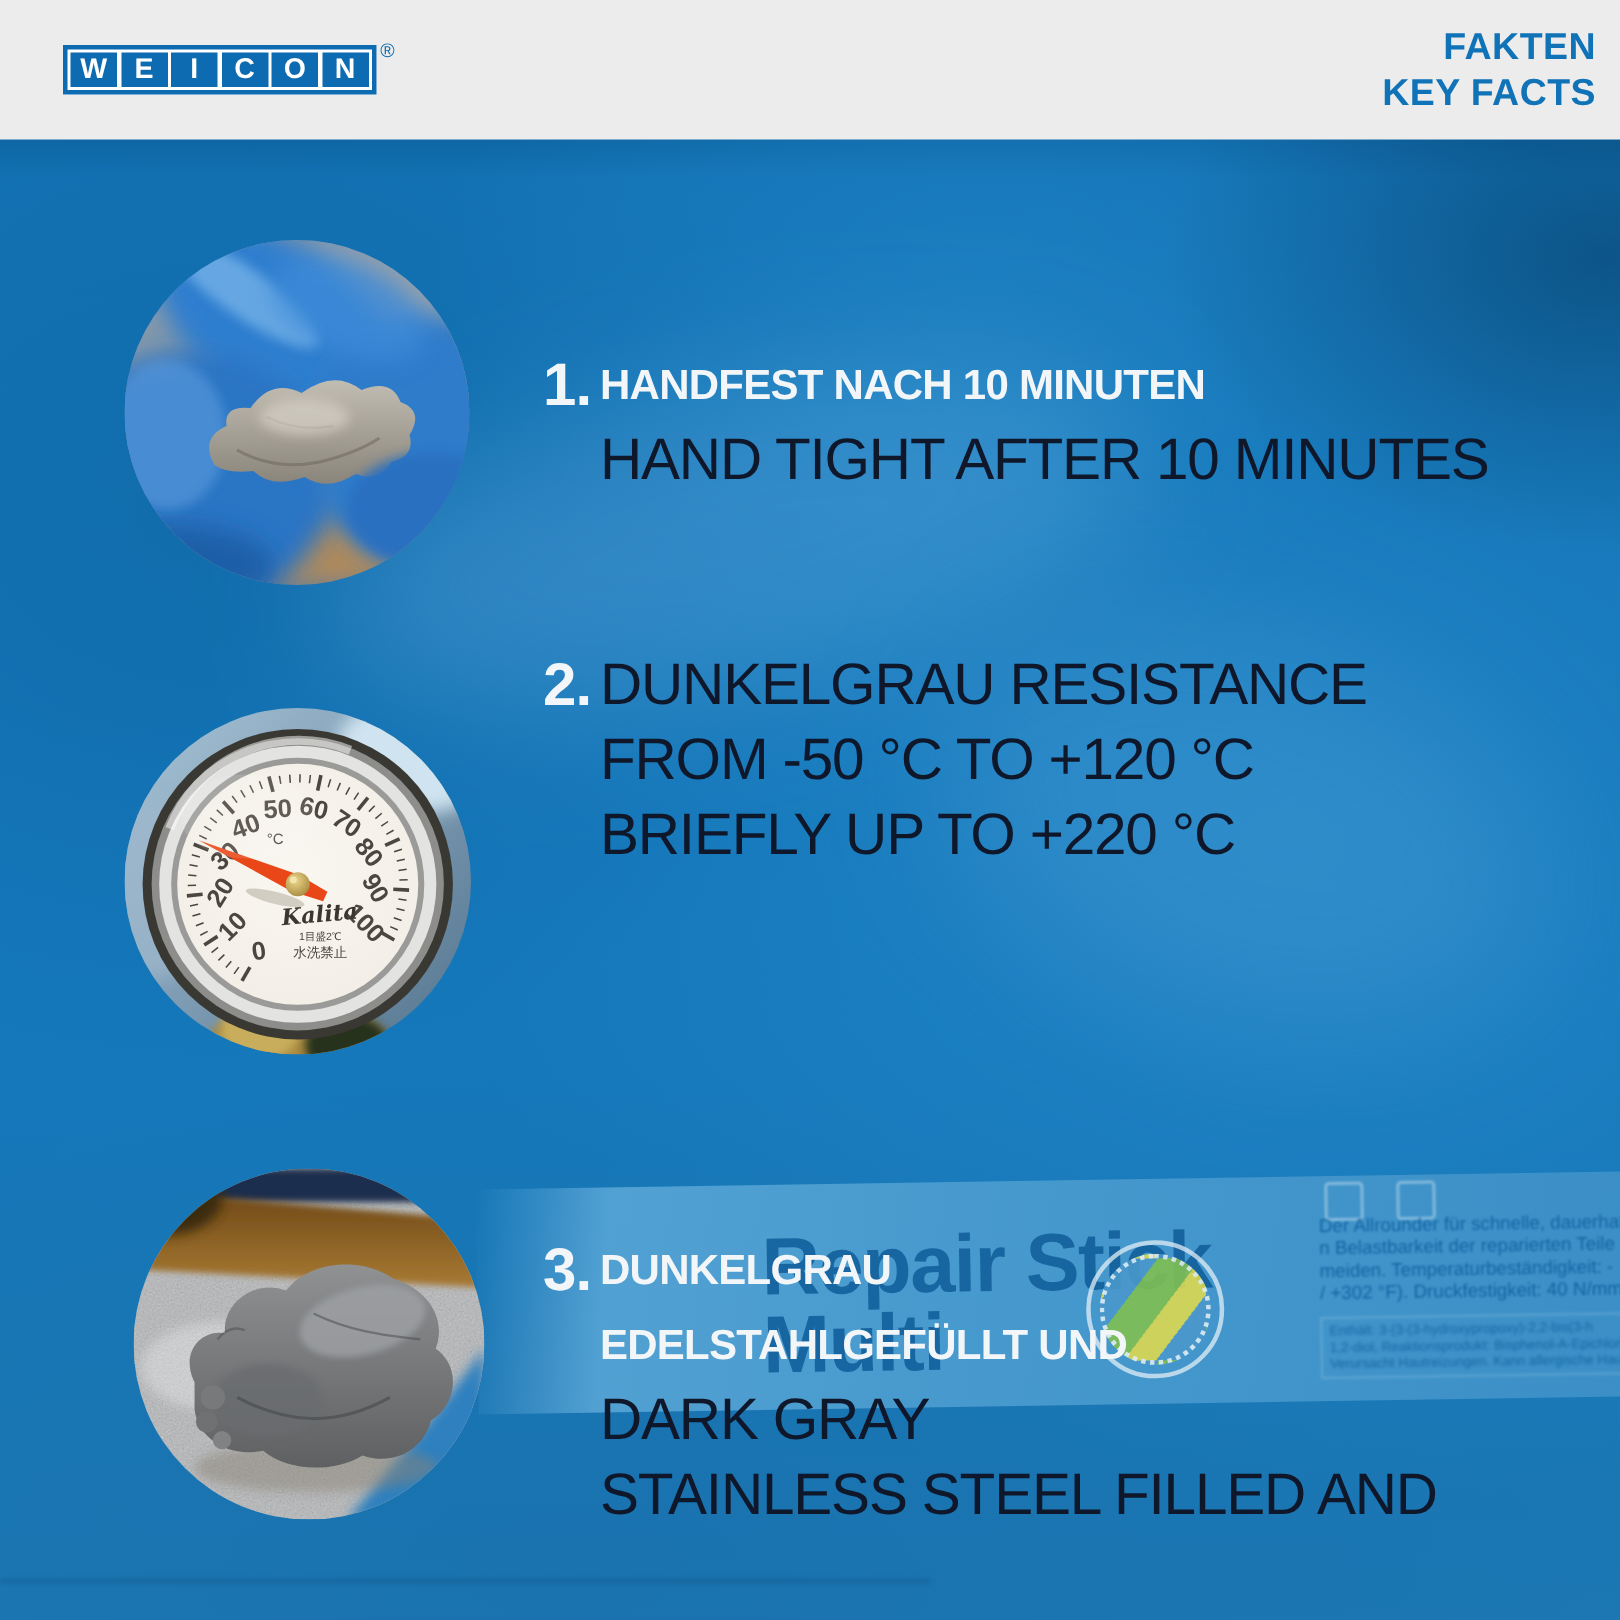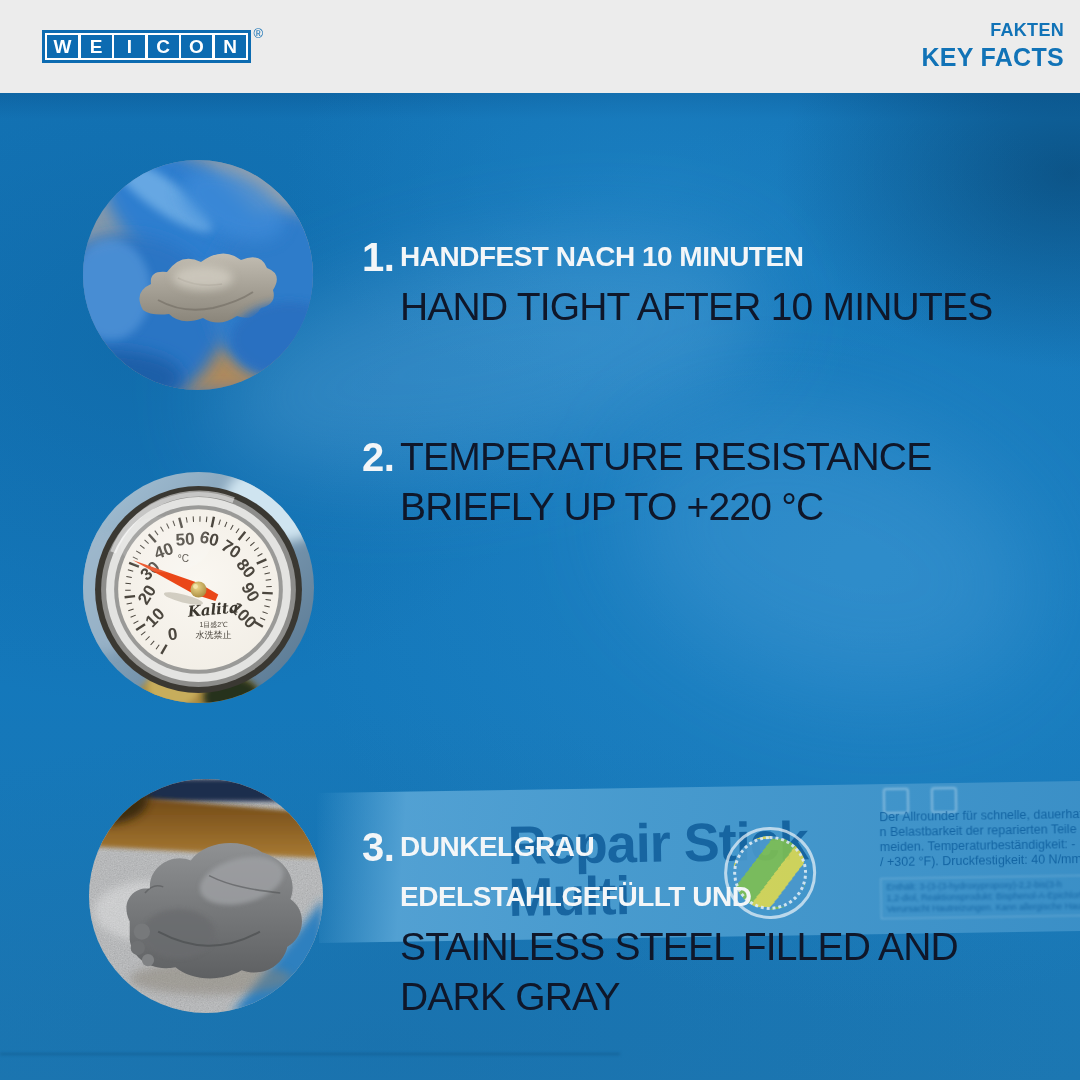--- a/index.html
+++ b/index.html
@@ -8,21 +8,21 @@
 
   
   .header{position:absolute;top:0;left:0;width:1080px;height:93px;background:#ececec;z-index:30;
           display:flex;align-items:center;justify-content:space-between;box-sizing:border-box;padding:0 16px 0 42px;}
   .logo-wrap{display:flex;align-items:flex-start;}
   .logo{display:flex;gap:2.5px;border:3px solid #0c6bb1;background:#ffffff;padding:2px;height:23px;}
   .logo .cell{width:31px;height:23px;background:#0c6bb1;color:#fff;display:flex;align-items:center;justify-content:center;
               font-weight:bold;font-size:19px;line-height:1;}
   .reg{color:#0c6bb1;font-size:13px;margin-left:3px;margin-top:-4px;}
   .header-titles{text-align:right;color:#1173b7;line-height:1.22;}
-  .t-de{font-weight:bold;font-size:18px;letter-spacing:0.3px;}
+  .t-de{font-weight:bold;font-size:25px;letter-spacing:0.3px;}
   .t-en{font-weight:700;font-size:25px;letter-spacing:0.3px;}
 
   
   .bg{position:absolute;left:0;top:93px;width:1080px;height:987px;z-index:1;
     background:
       radial-gradient(420px 280px at 1070px 80px, rgba(6,58,98,.55), rgba(6,58,98,0) 70%),
       radial-gradient(520px 300px at 660px 90px, rgba(34,136,201,.45), rgba(34,136,201,0) 72%),
       radial-gradient(640px 520px at 140px 250px, rgba(12,88,146,.32), rgba(12,88,146,0) 70%),
       radial-gradient(760px 600px at 860px 470px, rgba(44,144,208,.42), rgba(44,144,208,0) 75%),
       radial-gradient(900px 420px at 380px 950px, rgba(24,110,170,.5), rgba(24,110,170,0) 78%),
@@ -318,31 +318,32 @@
         <div class="de">HANDFEST NACH 10 MINUTEN</div>
         <div class="en">HAND TIGHT AFTER 10 MINUTES</div>
       </div>
     </div>
   </div>
 
   <div class="fact f2">
     <div class="frow">
       <span class="num">2.</span>
       <div class="ftext">
-        <div class="en">TEMPERATURE RESISTANCE</div>
+        <div class="en">DUNKELGRAU RESISTANCE</div>
+        <div class="en">FROM -50 °C TO +120 °C</div>
         <div class="en">BRIEFLY UP TO +220 °C</div>
       </div>
     </div>
   </div>
 
   <div class="fact f3">
     <div class="frow">
       <span class="num">3.</span>
       <div class="ftext">
         <div class="de">DUNKELGRAU</div>
         <div class="de">EDELSTAHLGEFÜLLT UND</div>
+        <div class="en">DARK GRAY</div>
         <div class="en">STAINLESS STEEL FILLED AND</div>
-        <div class="en">DARK GRAY</div>
       </div>
     </div>
   </div>
 
 </div>
 
 </body></html>

